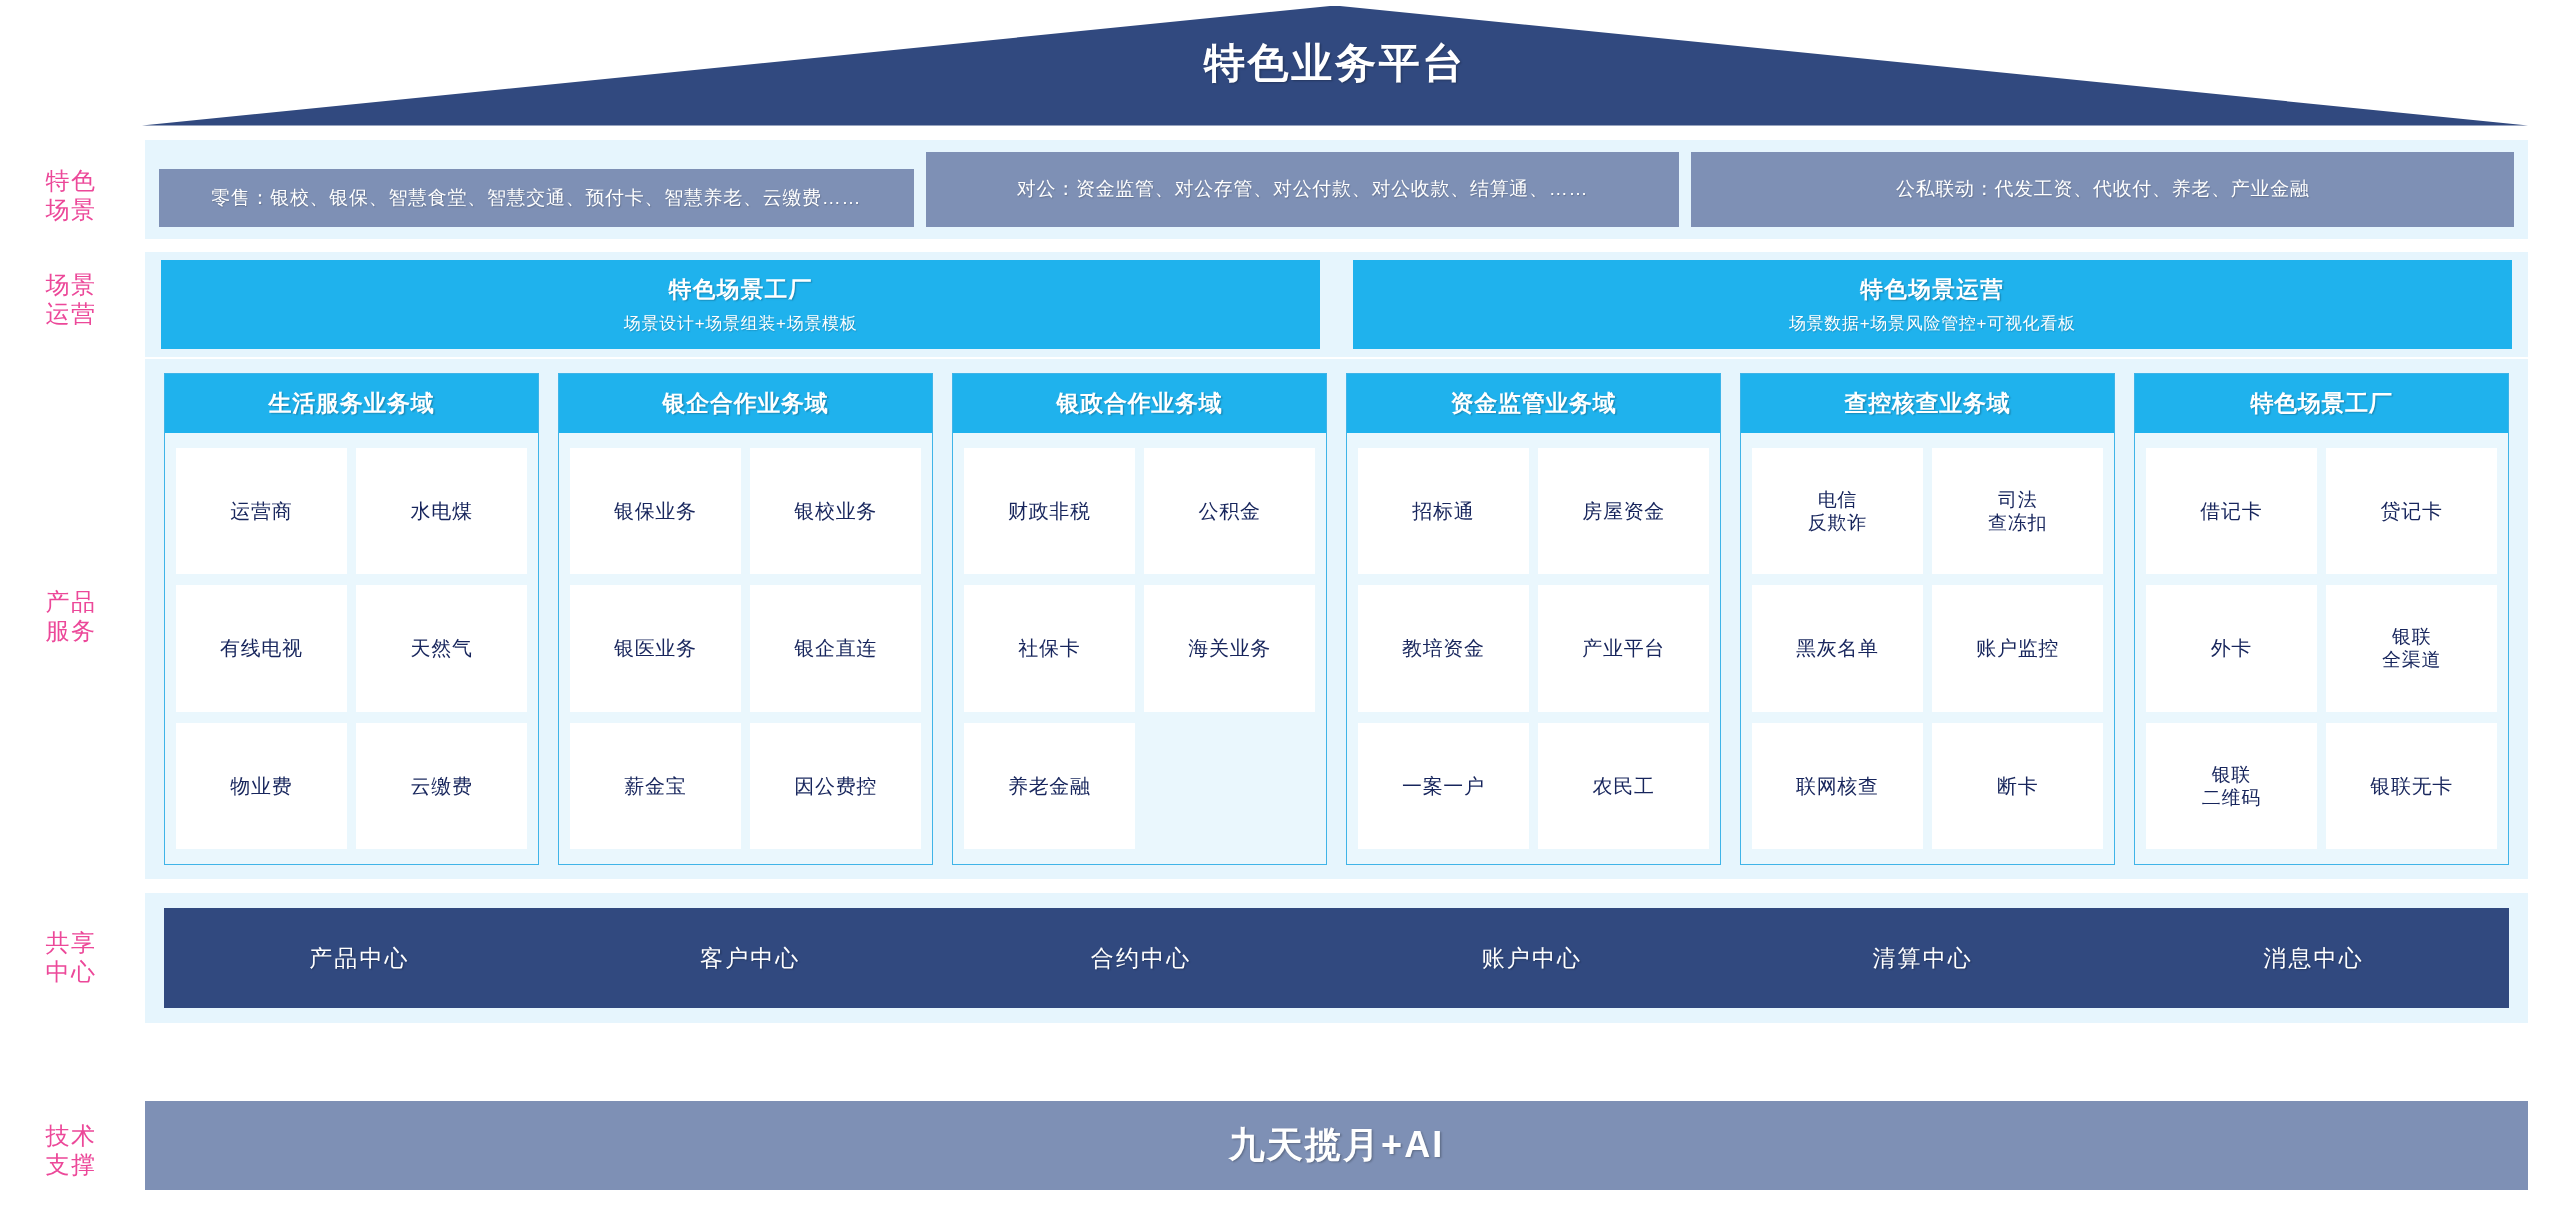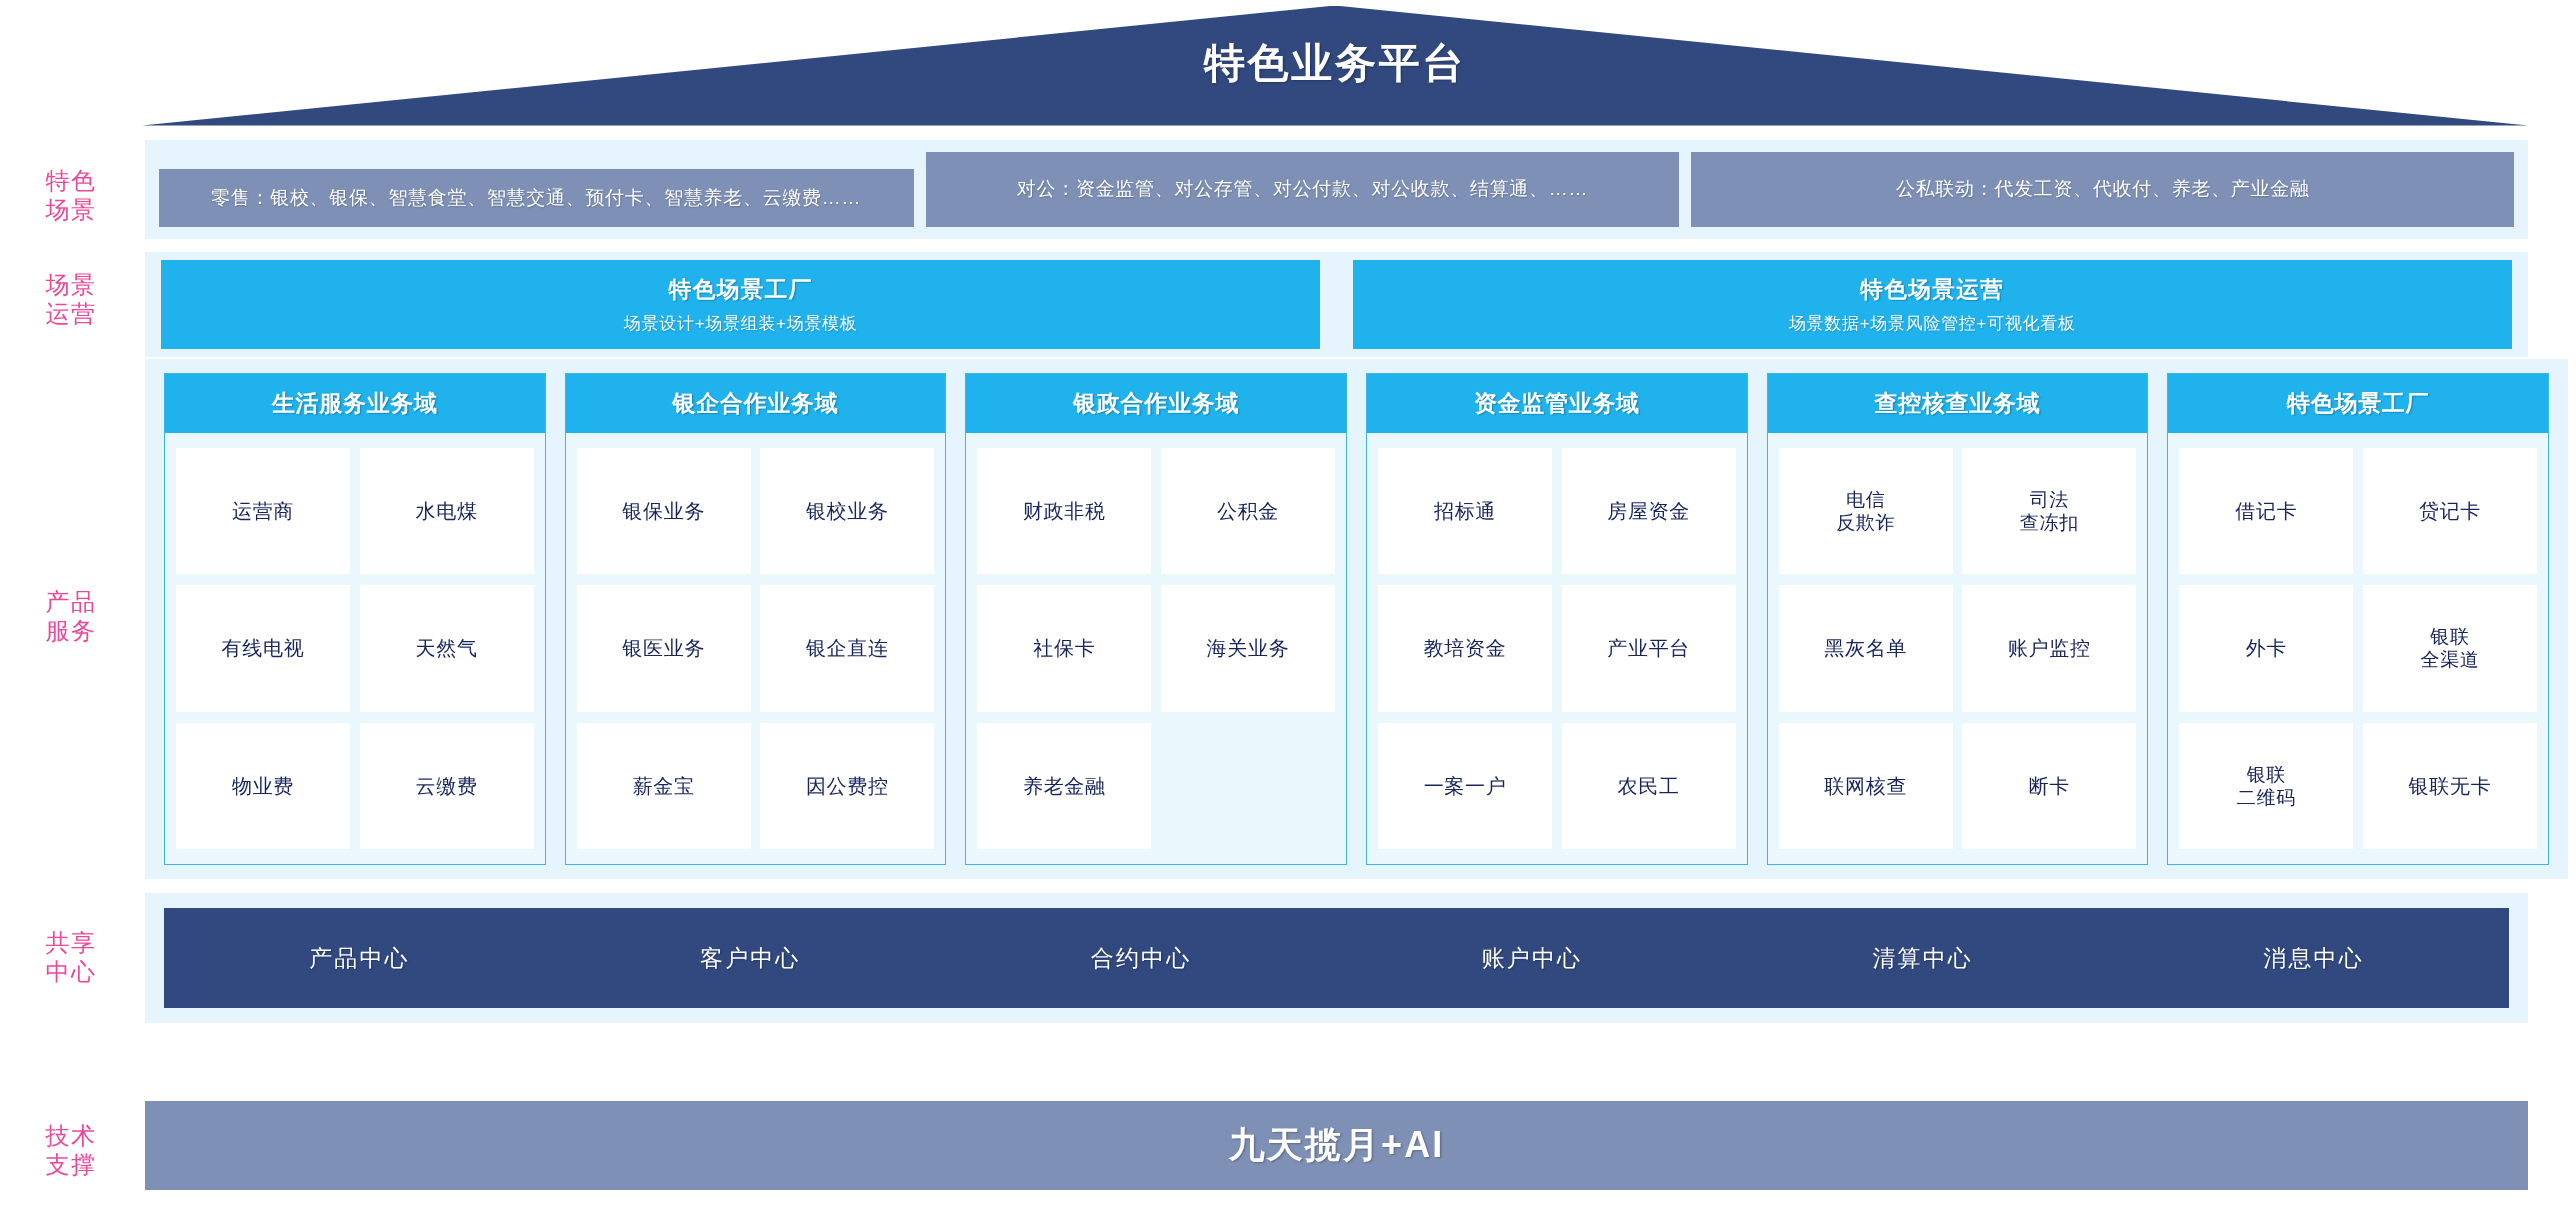--- a/index.html
+++ b/index.html
@@ -74,21 +74,21 @@
     font-size:22.6px;font-weight:bold;letter-spacing:1.4px;
     text-shadow:1.4px 1.4px 1.4px rgba(0,0,0,.22);
     margin-bottom:6.8px;
   }
   .op-sub{
     font-size:17px;letter-spacing:0.7px;
     text-shadow:0.7px 0.7px 1.4px rgba(0,0,0,.18);
   }
 
   
-  .prod-band{top:359px;height:520px;padding-left:40px;}
+  .prod-band{top:359px;height:520px;}
   .prod-inner{
     position:absolute;left:19px;right:19px;top:13.7px;bottom:13.7px;
     display:flex;gap:19px;
   }
   .domain{
     flex:1 1 0;display:flex;flex-direction:column;
     border:0.7px solid #3fb4e8;box-sizing:border-box;
     background:#eaf7fd;
   }
   .domain-head{

